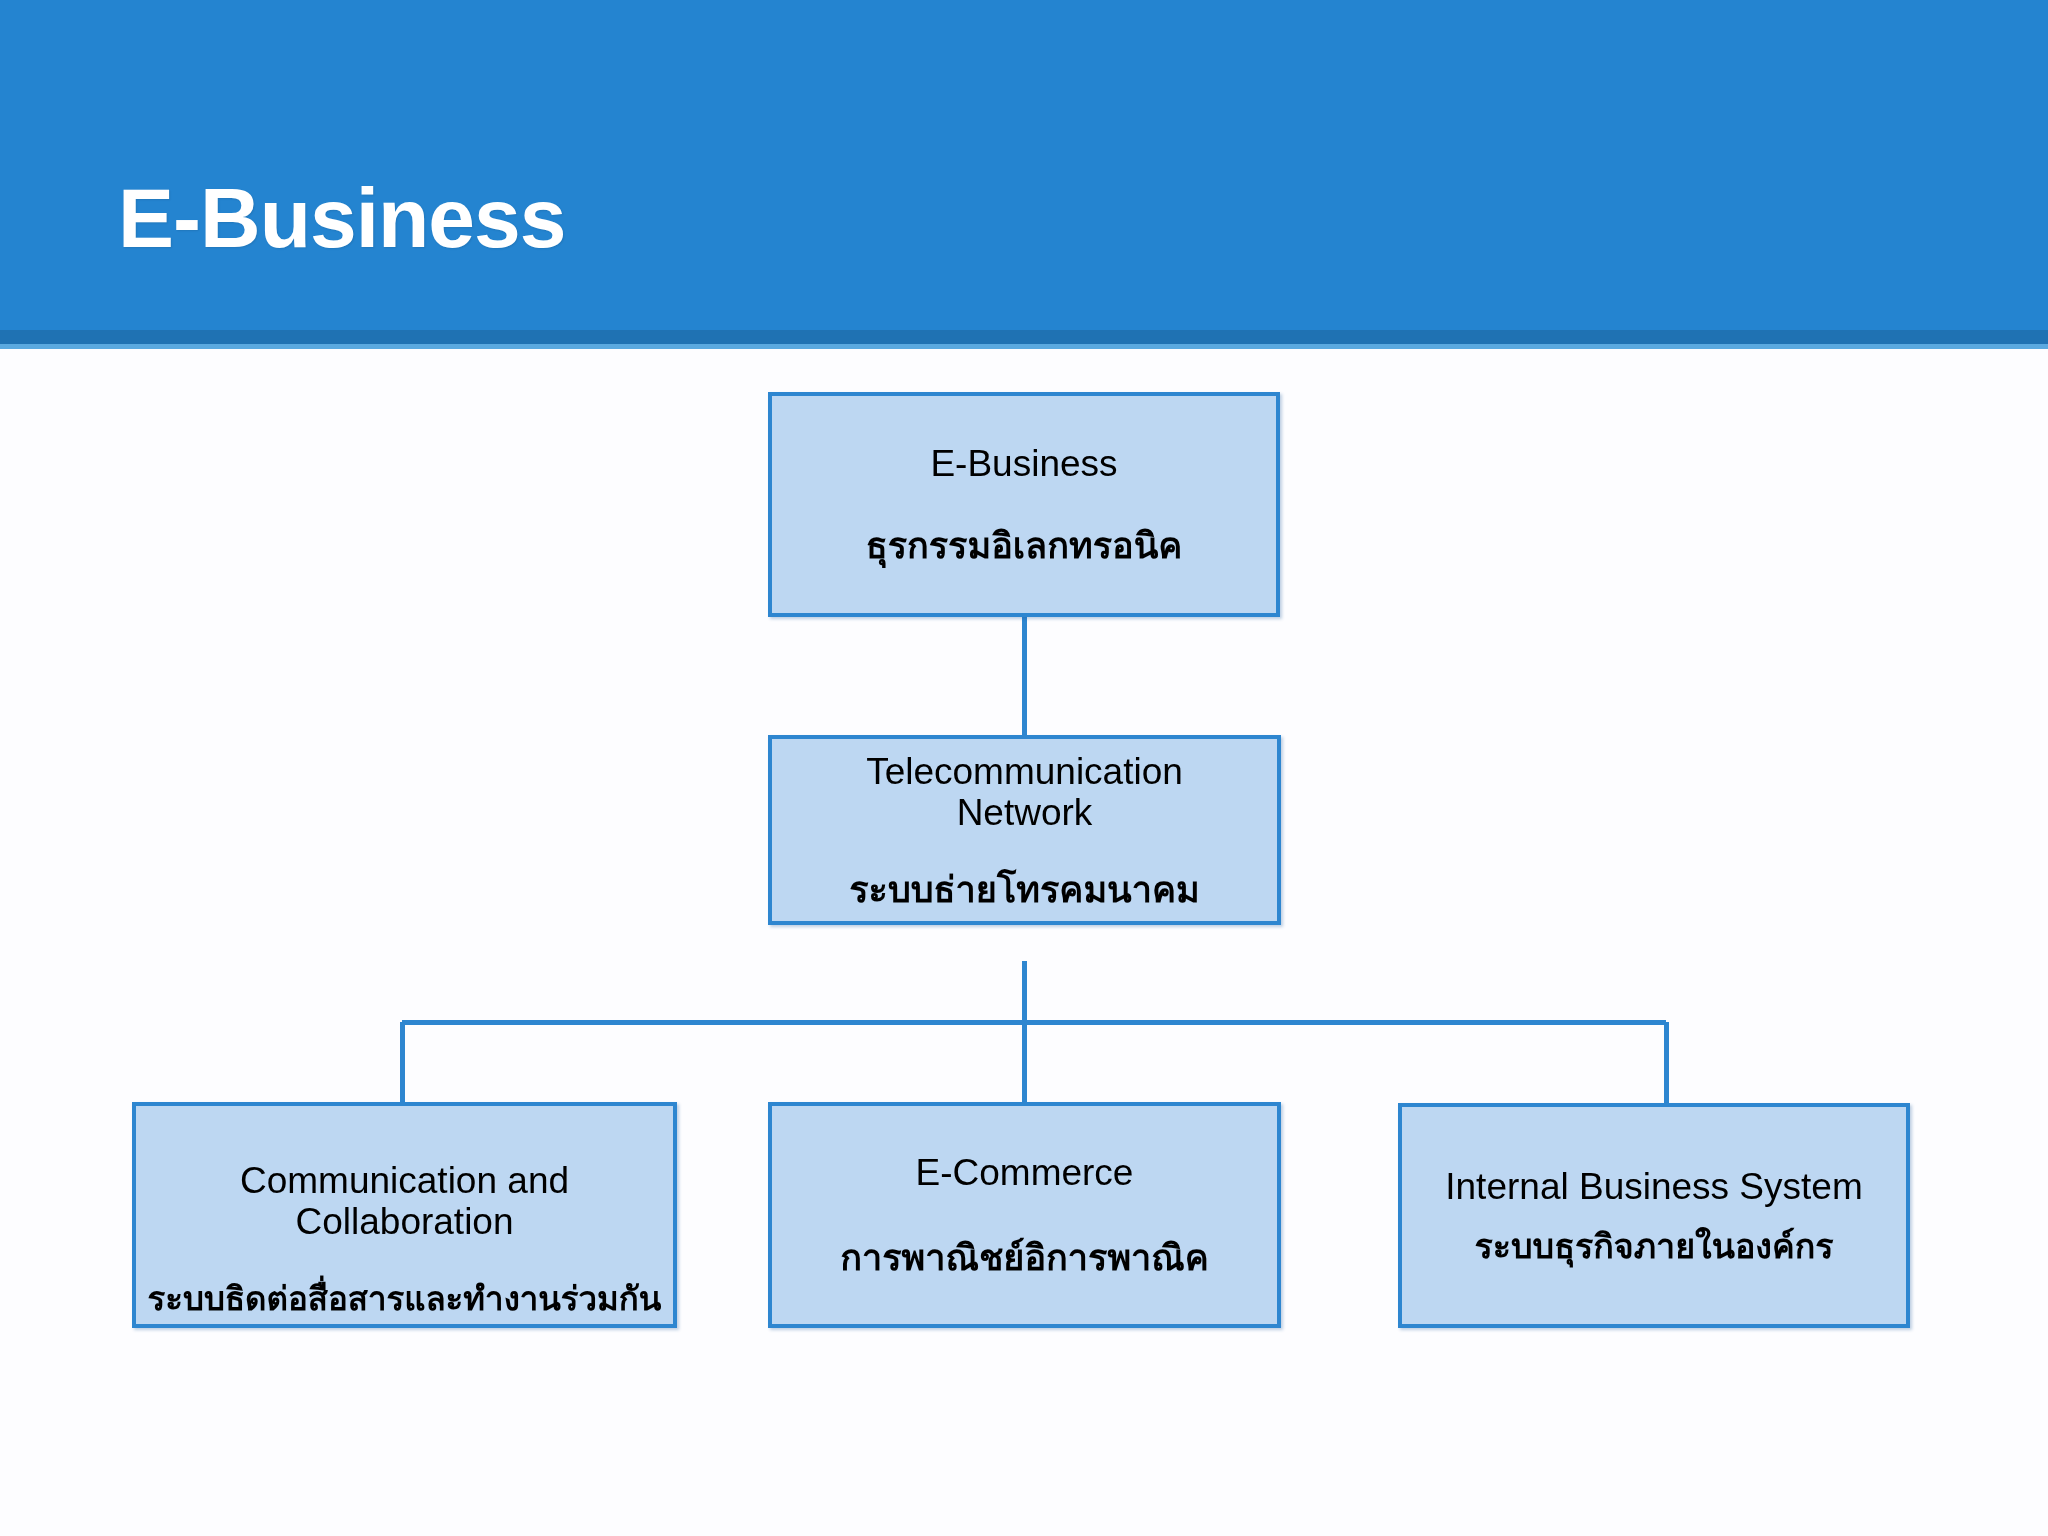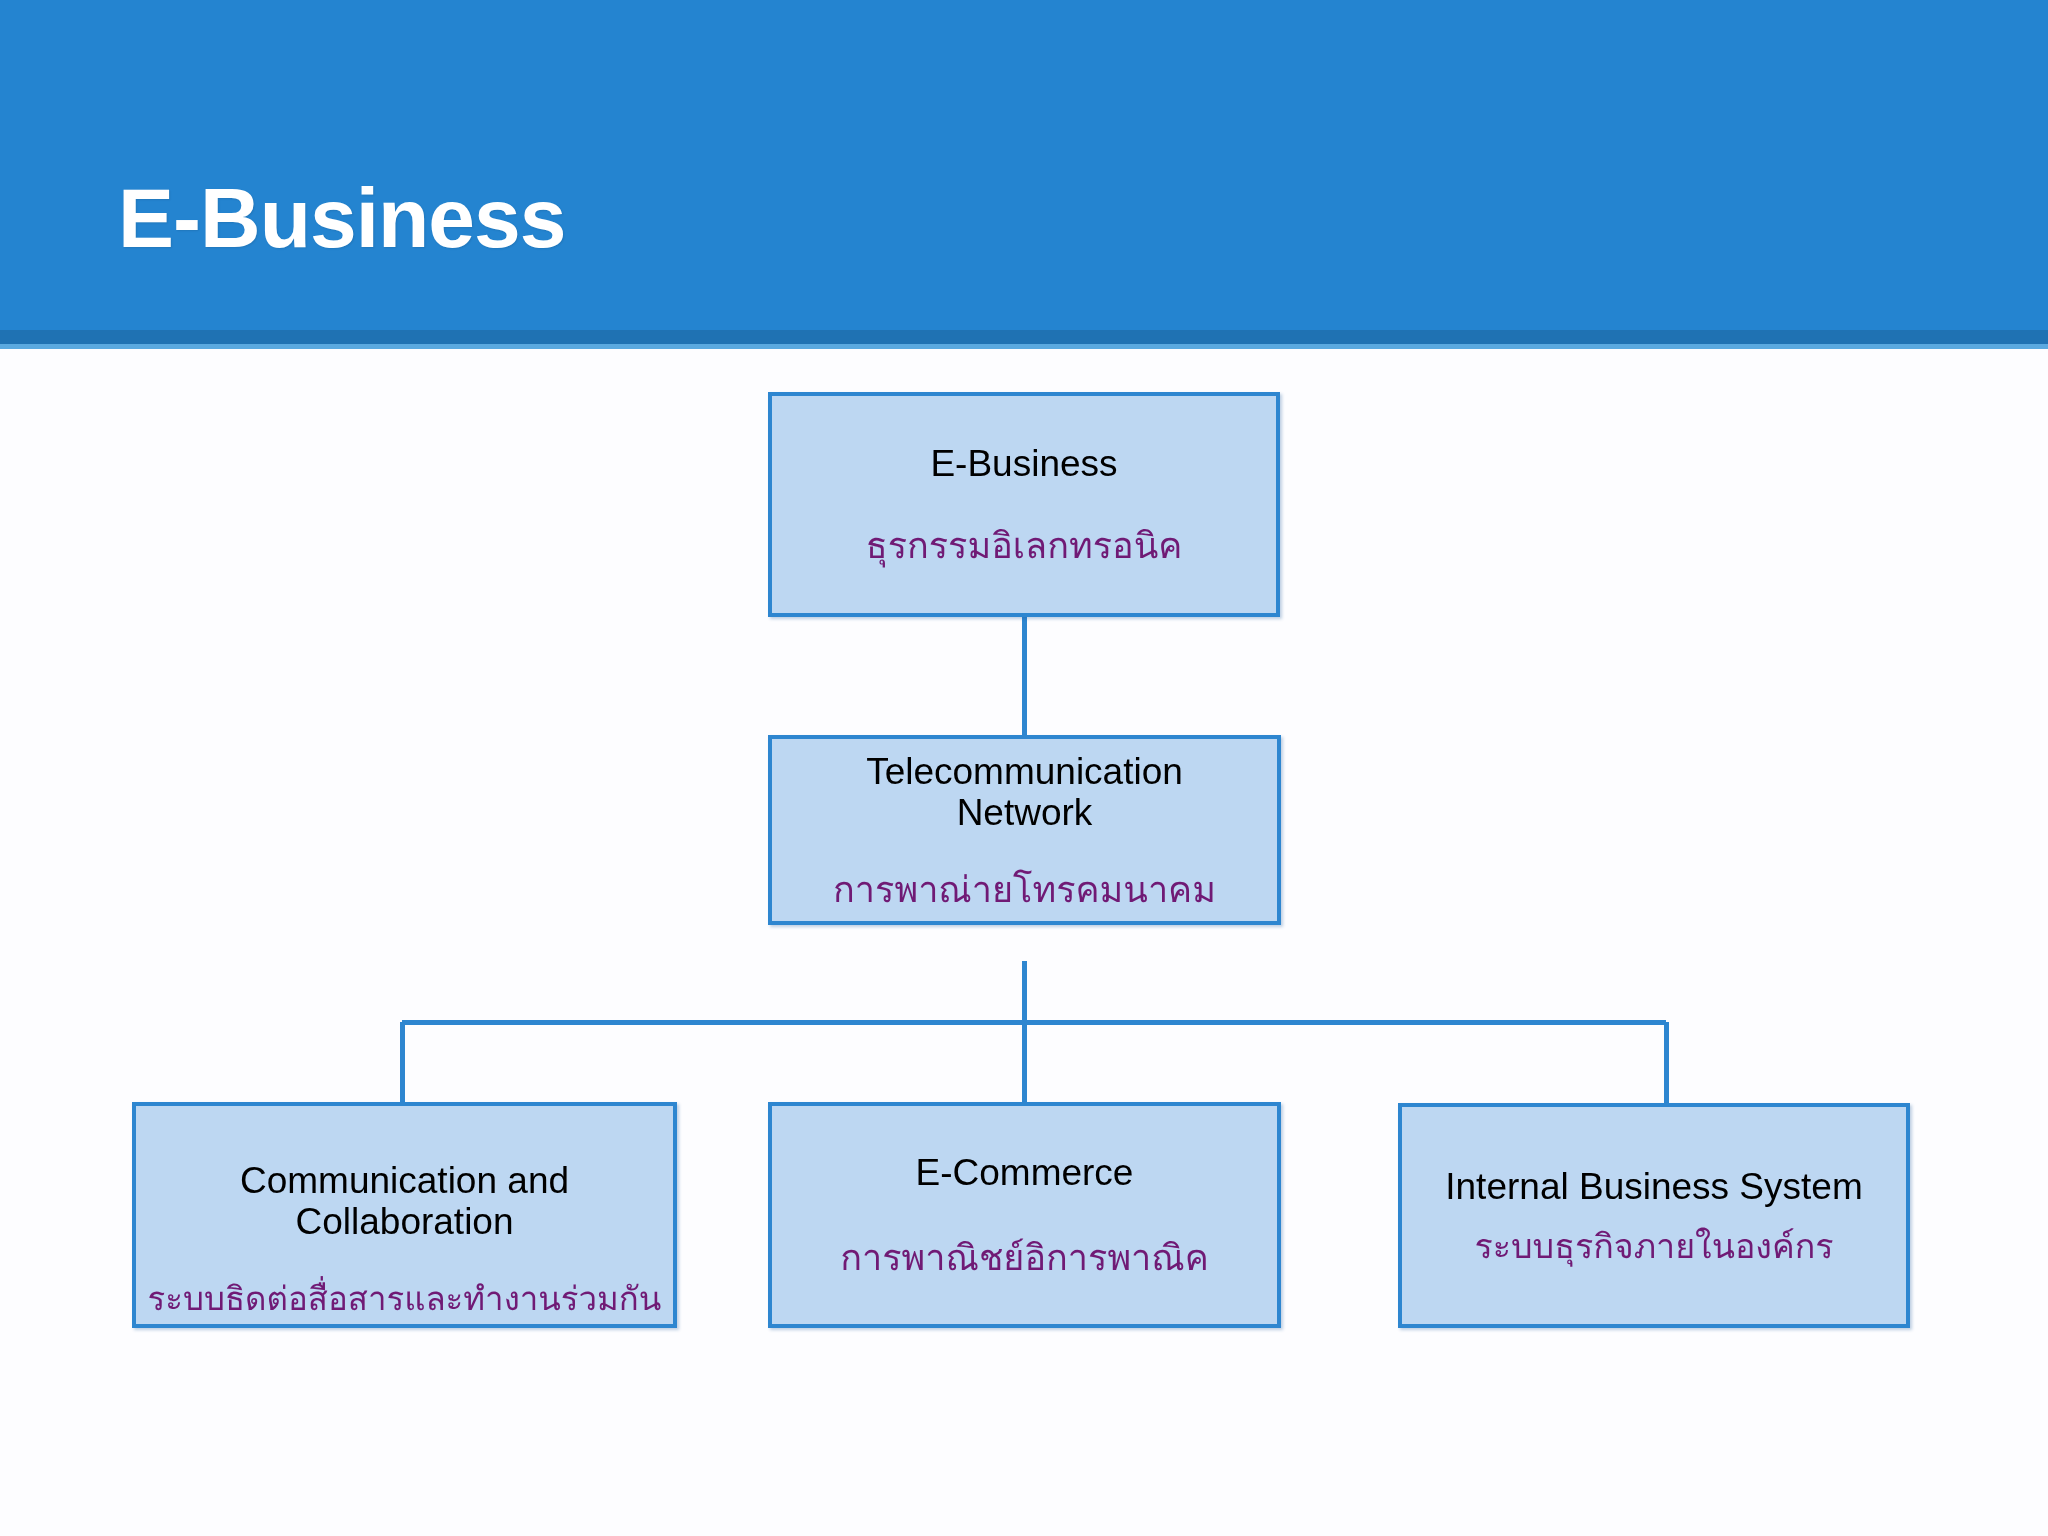--- a/index.html
+++ b/index.html
@@ -88,23 +88,23 @@
     justify-content: center;
   }
   .node-en {
     color: #000000;
     font-size: 37px;
     line-height: 1.12;
     text-align: center;
     white-space: pre-line;
   }
   .node-th {
-    color: #701a75;
+    color: #000000;
     font-size: 36px;
-    font-weight: normal;
+    font-weight: bold;
     text-align: center;
     line-height: 1.1;
     white-space: nowrap;
   }
 
   
   #node-ebusiness {
     left: 768px;  top: 392px;  width: 512px;  height: 225px;
   }
   #node-ebusiness .node-en { margin-bottom: 42px; }
@@ -159,21 +159,21 @@
     </svg>
 
     <div class="node" id="node-ebusiness">
       <div class="node-en">E-Business</div>
       <div class="node-th">ธุรกรรมอิเลกทรอนิค</div>
     </div>
 
     <div class="node" id="node-telecom">
       <div class="node-en">Telecommunication
 Network</div>
-      <div class="node-th">การพาณ่ายโทรคมนาคม</div>
+      <div class="node-th">ระบบธ่ายโทรคมนาคม</div>
     </div>
 
     <div class="node" id="node-commcollab">
       <div class="node-en">Communication and
 Collaboration</div>
       <div class="node-th">ระบบธิดต่อสื่อสารและทำงานร่วมกัน</div>
     </div>
 
     <div class="node" id="node-ecommerce">
       <div class="node-en">E-Commerce</div>

